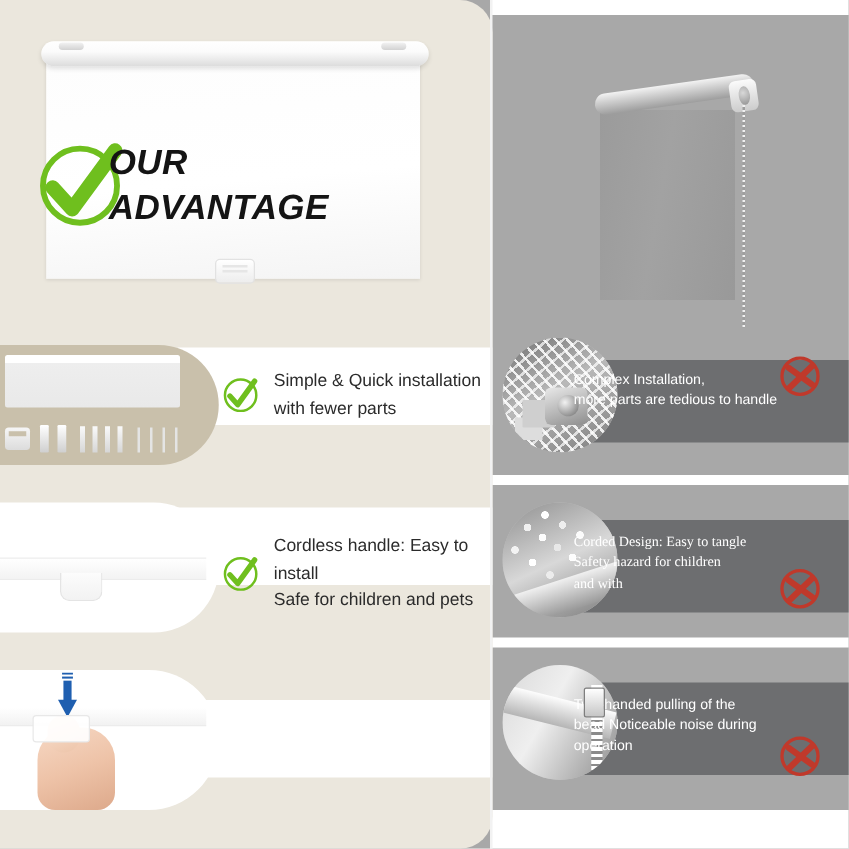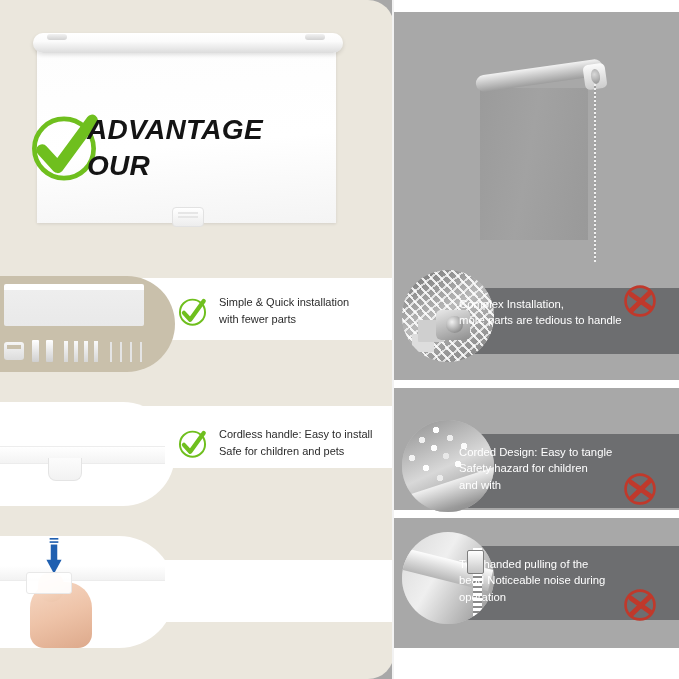--- a/index.html
+++ b/index.html
@@ -88,21 +88,21 @@
   }
   .xmark-big {
     position: absolute;
     left: 86px; top: 0px;
     width: 74px; height: 74px;
   }
 
   
   .r-row { position: absolute; left: 392px; width: 287px; }
   .r-row.row1 { top: 268px; height: 110px; }
-  .r-row.row2 { top: 414px; height: 112px; }
+  .r-row.row2 { top: 396px; height: 112px; font-family: Liberation Serif, serif; }
   .r-row.row3 { top: 526px; height: 120px; }
 
   .r-band {
     position: absolute;
     left: 50px; top: 20px;
     width: 237px; height: 66px;
     background: #6d6e70;
   }
   .r-row.row2 .r-band { height: 74px; }
   .r-row.row3 .r-band { height: 74px; }
@@ -374,21 +374,21 @@
     display: flex;
     align-items: center;
     gap: 10px;
   }
   .l-row.row1 .l-feature { top: 26px; }
   .l-row.row2 .l-feature { top: 30px; }
   .l-row.row3 .l-feature { top: 44px; }
 
   .check-small { width: 33px; height: 33px; flex: 0 0 auto; }
   .l-text {
-    font-size: 11px;
+    font-size: 14px;
     line-height: 1.55;
     color: #2b2b2b;
   }
 
   .divider-line {
     position: absolute;
     left: 392px; top: 0;
     width: 2px; height: 679px;
     background: #f2f2f2;
   }
@@ -476,22 +476,22 @@
       <div class="bracket b2"></div>
       <div class="handle"></div>
     </div>
 
     <div class="adv-badge">
       <svg class="check-big" viewBox="0 0 100 100">
         <circle cx="50" cy="52" r="38" fill="none" stroke="#6fbf1e" stroke-width="6"></circle>
         <path d="M22 54 L42 76 L86 16" fill="none" stroke="#6fbf1e" stroke-width="15" stroke-linecap="round" stroke-linejoin="round"></path>
       </svg>
       <div class="adv-words">
+        <div>OUR</div>
         <div>ADVANTAGE</div>
-        <div>OUR</div>
       </div>
     </div>
 
     <div class="l-row row1">
       <div class="l-thumb">
         <div class="lt-blind"></div>
         <div class="lt-parts">
           <div class="bracket2"></div>
           <div class="anchor a1"></div>
           <div class="anchor a2"></div>

